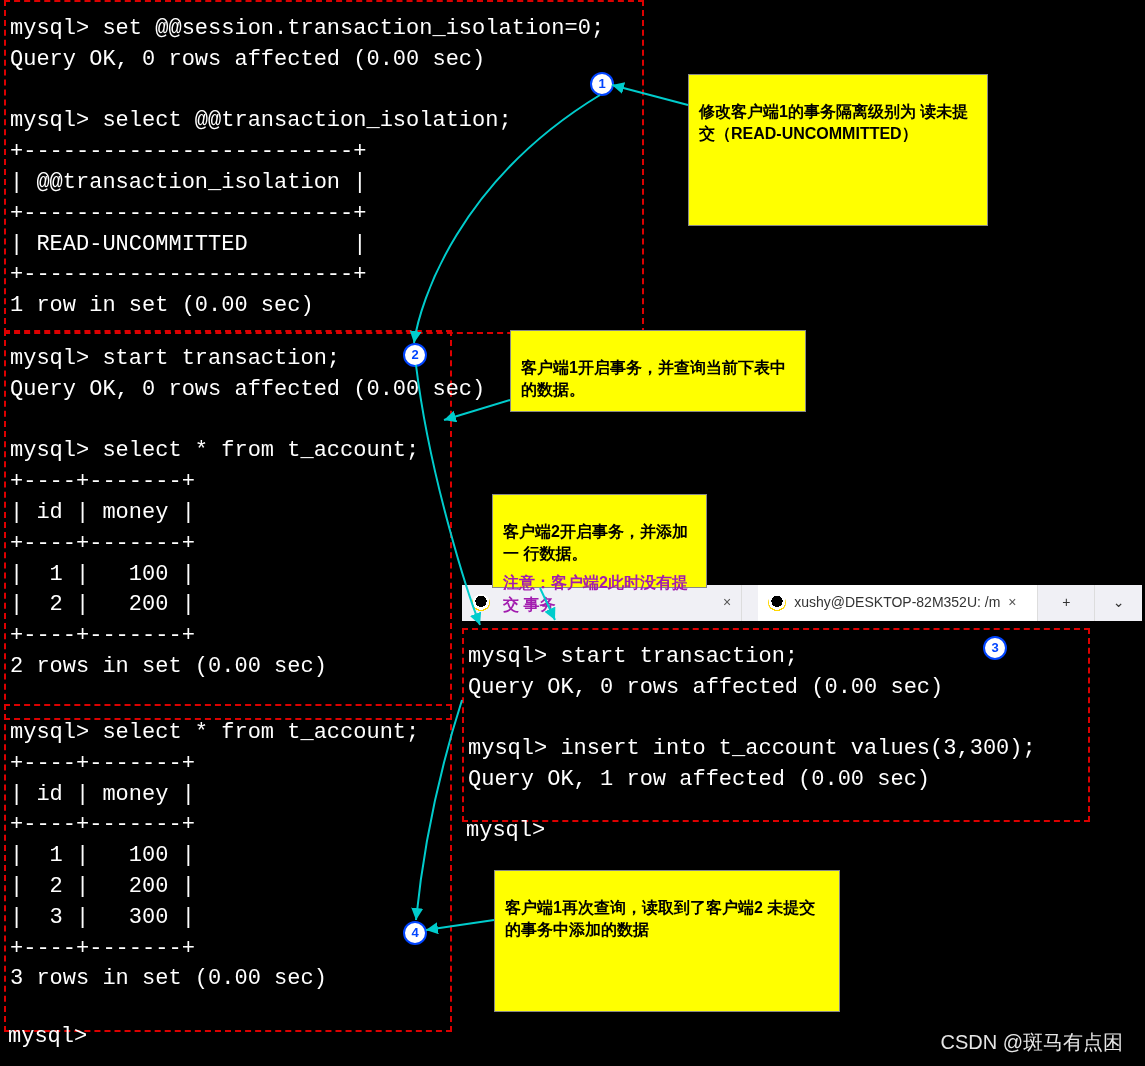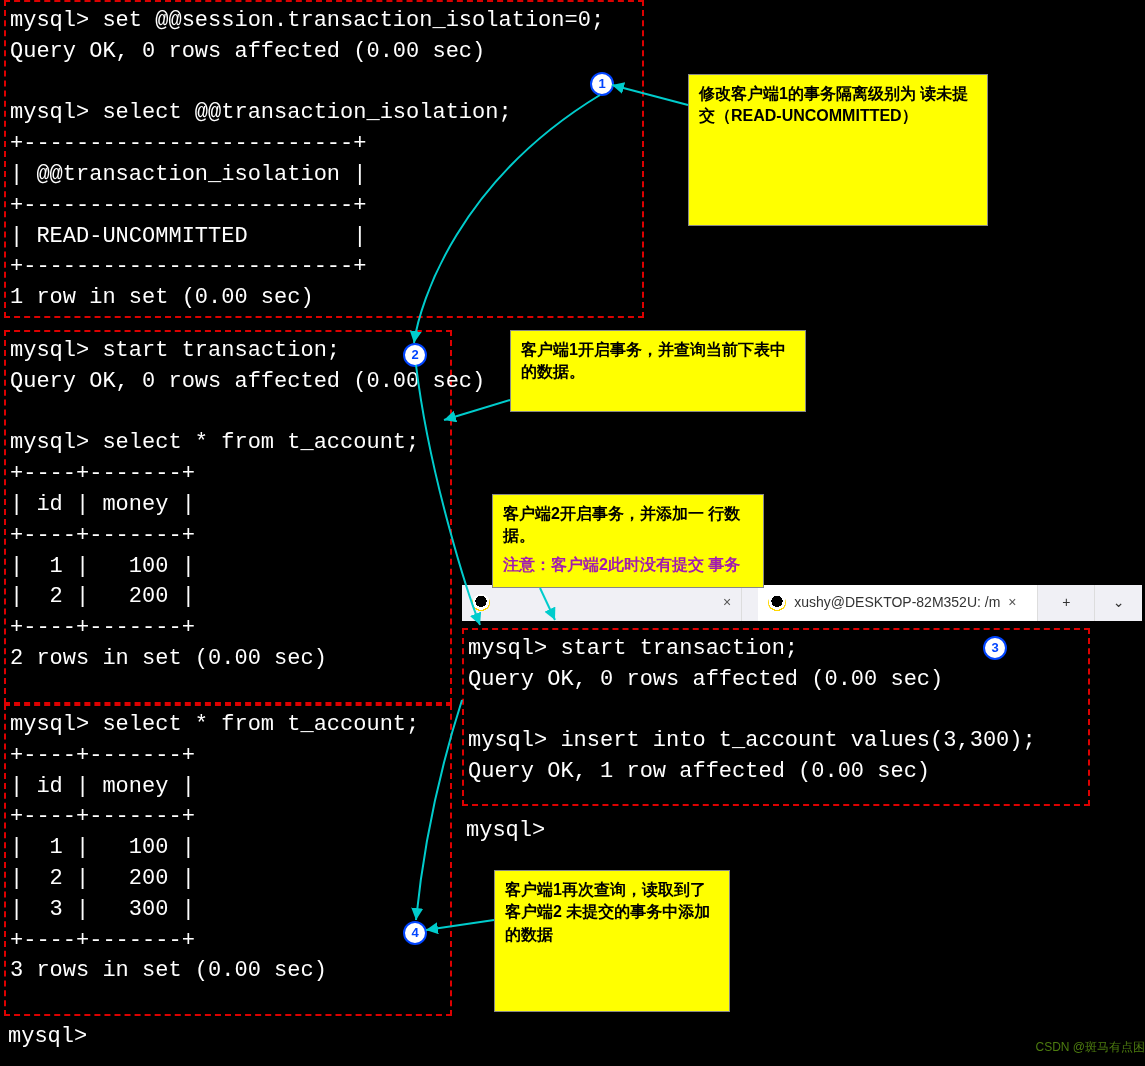--- a/index.html
+++ b/index.html
@@ -12,31 +12,31 @@
     line-height: 1.4;
     width: 1145px;
     height: 1066px;
     position: relative;
     overflow: hidden;
   }
   .term-box {
     position: absolute;
     border: 2px dashed #d00;
     white-space: pre;
-    padding: 4px 4px;
+    padding: 12px 4px;
   }
   .callout {
     position: absolute;
     background: #ffff00;
     border: 1px solid #888;
     font-family: "Microsoft YaHei", Arial, sans-serif;
     font-size: 16px;
     font-weight: bold;
     color: #000;
-    padding: 8px 10px;
+    padding: 26px 10px;
     box-sizing: border-box;
     line-height: 1.4;
   }
   .callout .red { color: #a21caf; }
   .marker {
     position: absolute;
     width: 20px;
     height: 20px;
     border-radius: 50%;
     background: #fff;
@@ -75,25 +75,25 @@
     background: radial-gradient(circle at 50% 40%, #000 0 40%, #fff 40% 60%, #ffd700 60% 70%, transparent 70%);
     border-radius: 50%;
   }
   .close-x {
     font-size: 14px;
     color: #555;
     cursor: default;
   }
   .footer {
     position: absolute;
-    right: 0;
+    right: 22px;
     bottom: 10px;
     font-family: Arial, sans-serif;
-    font-size: 12px;
-    color: #4d7c0f;
+    font-size: 20px;
+    color: #e5e5e5;
   }
   svg.connector {
     position: absolute;
     overflow: visible;
     pointer-events: none;
   }
 </style>
 </head>
 <body>
 
@@ -157,29 +157,29 @@
 <div style="position:absolute; left:466px; top:816px; white-space:pre;">mysql&gt;</div>
 
 <div style="position:absolute; left:8px; top:1022px; white-space:pre;">mysql&gt;</div>
 
 <div class="callout" style="left:688px; top:74px; width:300px; height:152px;">修改客户端1的事务隔离级别为
 读未提交（READ-UNCOMMITTED）</div>
 
 <div class="callout" style="left:510px; top:330px; width:296px; height:82px;">客户端1开启事务，并查询当前下表中
 的数据。</div>
 
-<div class="callout" style="left:492px; top:494px; width:272px; height:94px;">
+<div class="callout" style="left:492px; top:494px; width:215px; height:94px;">
   <div>客户端2开启事务，并添加一
 行数据。</div>
   <div style="height:6px"></div>
   <div class="red">注意：客户端2此时没有提交
 事务</div>
 </div>
 
-<div class="callout" style="left:494px; top:870px; width:236px; height:142px;">客户端1再次查询，读取到了客户端2
+<div class="callout" style="left:494px; top:870px; width:346px; height:142px;">客户端1再次查询，读取到了客户端2
 未提交的事务中添加的数据</div>
 
 <div class="marker" style="left:590px; top:72px;">1</div>
 <div class="marker" style="left:403px; top:343px;">2</div>
 <div class="marker" style="left:983px; top:636px;">3</div>
 <div class="marker" style="left:403px; top:921px;">4</div>
 
 <svg class="connector" style="left:0;top:0;width:1145px;height:1066px">
   <defs>
     <marker id="arrow" markerWidth="8" markerHeight="8" refX="6" refY="3" orient="auto" markerUnits="strokeWidth">

